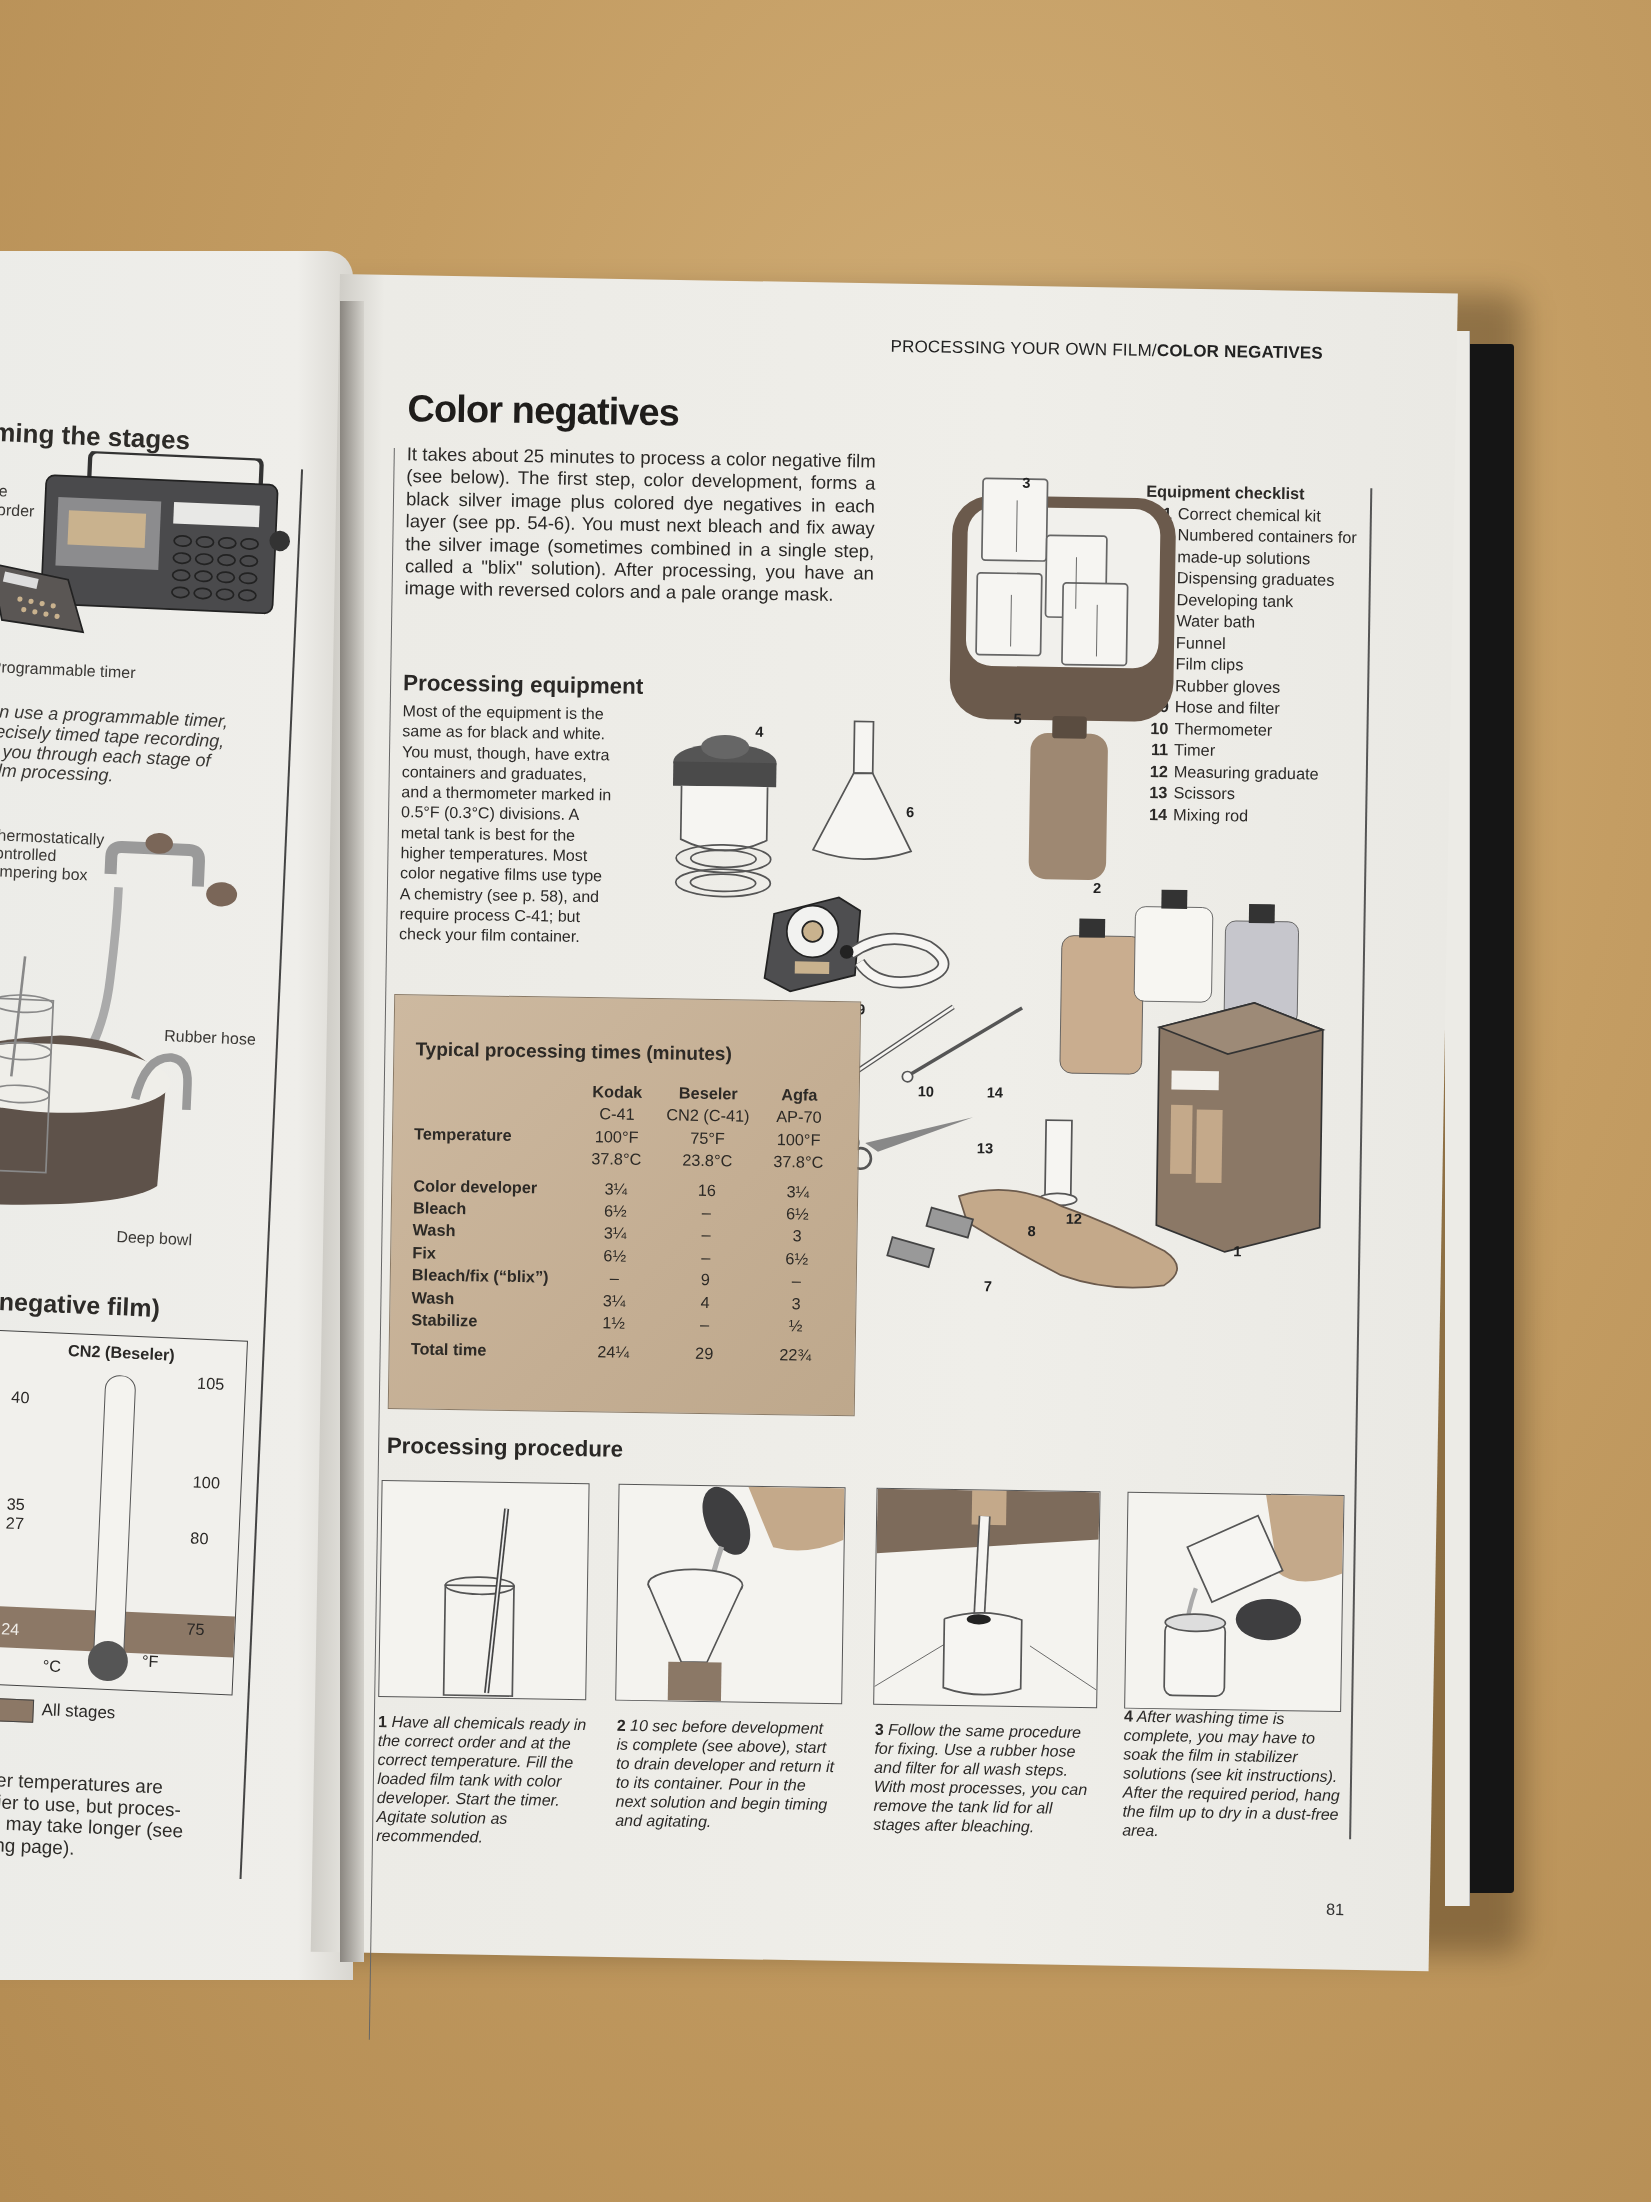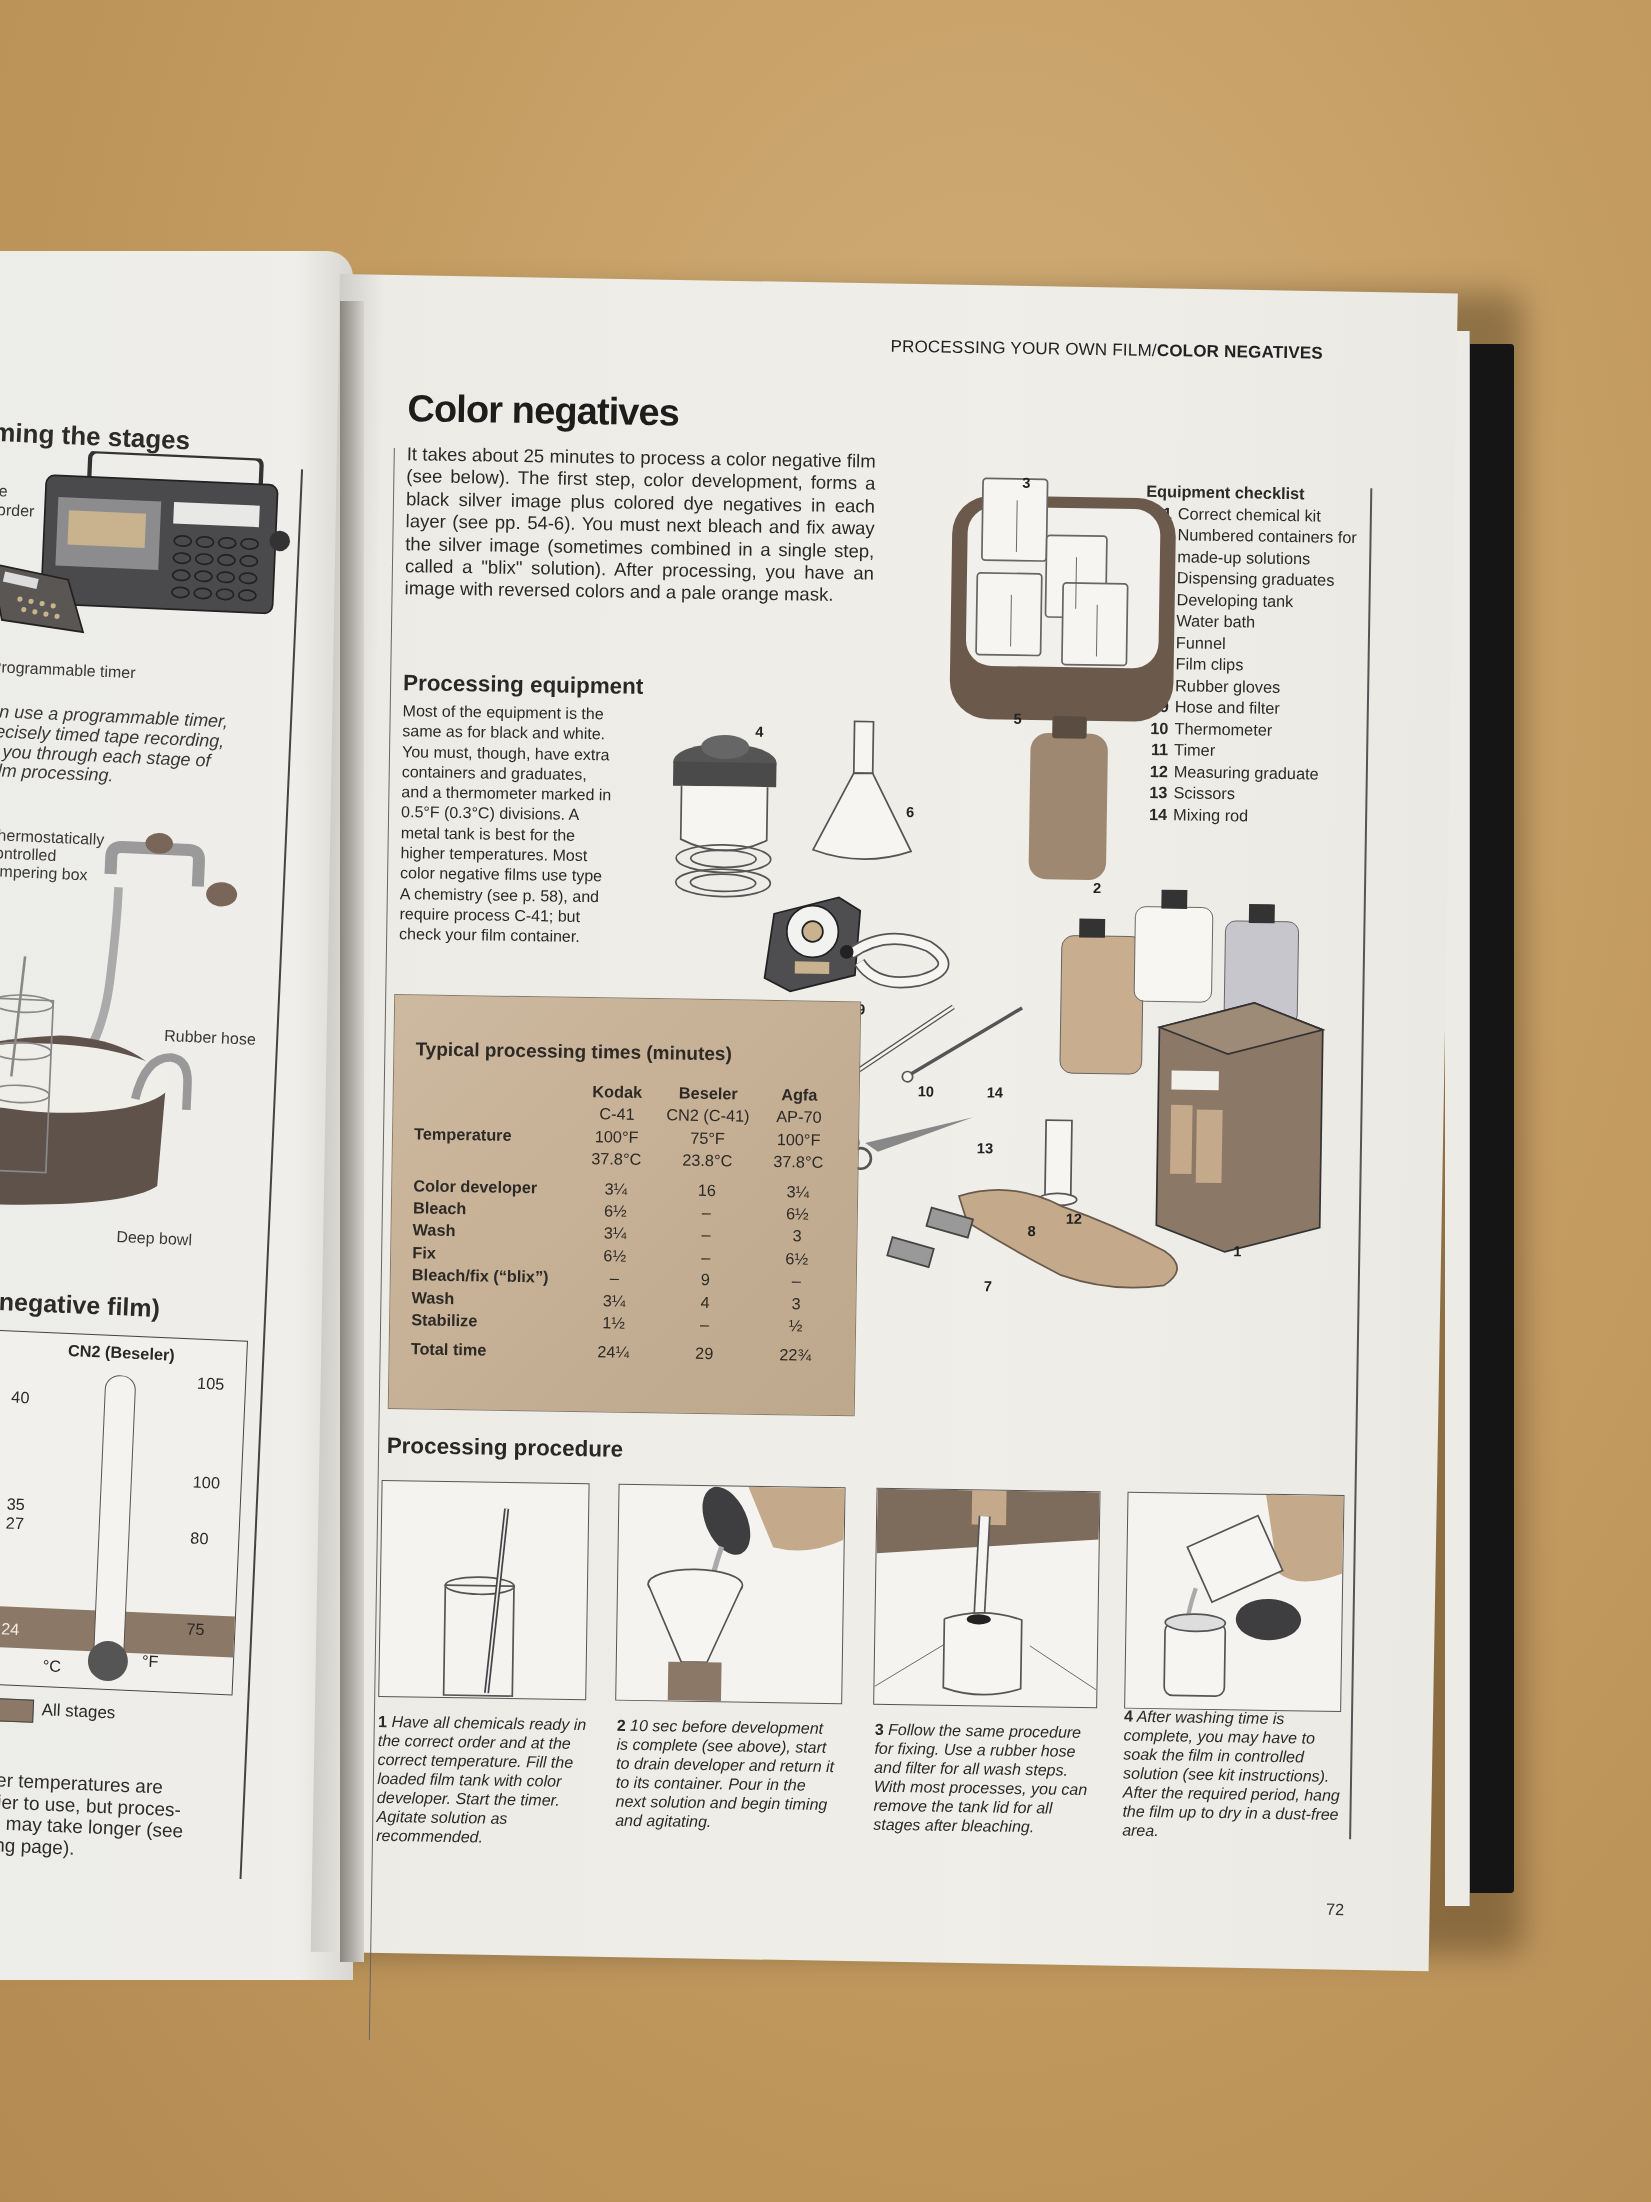--- a/index.html
+++ b/index.html
@@ -467,17 +467,17 @@
         <rect x="45" y="150" width="70" height="85" rx="10" fill="#f6f5f2" stroke="#555" stroke-width="2"></rect>
         <ellipse cx="80" cy="150" rx="35" ry="10" fill="#ddd" stroke="#555" stroke-width="2"></ellipse>
         <ellipse cx="165" cy="145" rx="38" ry="24" fill="#3e3e40"></ellipse>
       </svg>
     </div>
   </div>
 
   <p class="step" style="left:4.3px;margin:0;"><b>1</b> <span>Have all chemicals ready in the correct order and at the correct temperature. Fill the loaded film tank with color developer. Start the timer. Agitate solution as recommended.</span></p>
   <p class="step" style="left:243px;margin:0;"><b>2</b> <span>10 sec before development is complete (see above), start to drain developer and return it to its container. Pour in the next solution and begin timing and agitating.</span></p>
   <p class="step" style="left:501px;margin:0;"><b>3</b> <span>Follow the same procedure for fixing. Use a rubber hose and filter for all wash steps. With most processes, you can remove the tank lid for all stages after bleaching.</span></p>
-  <p class="step" style="left:750px;top:1385px;margin:0;"><b>4</b> <span>After washing time is complete, you may have to soak the film in controlled solution (see kit instructions). After the required period, hang the film up to dry in a dust-free area.</span></p>
-
-  <div class="page-num">72</div>
+  <p class="step" style="left:750px;top:1385px;margin:0;"><b>4</b> <span>After washing time is complete, you may have to soak the film in stabilizer solutions (see kit instructions). After the required period, hang the film up to dry in a dust-free area.</span></p>
+
+  <div class="page-num">81</div>
 </div>
 
 
 </body></html>

